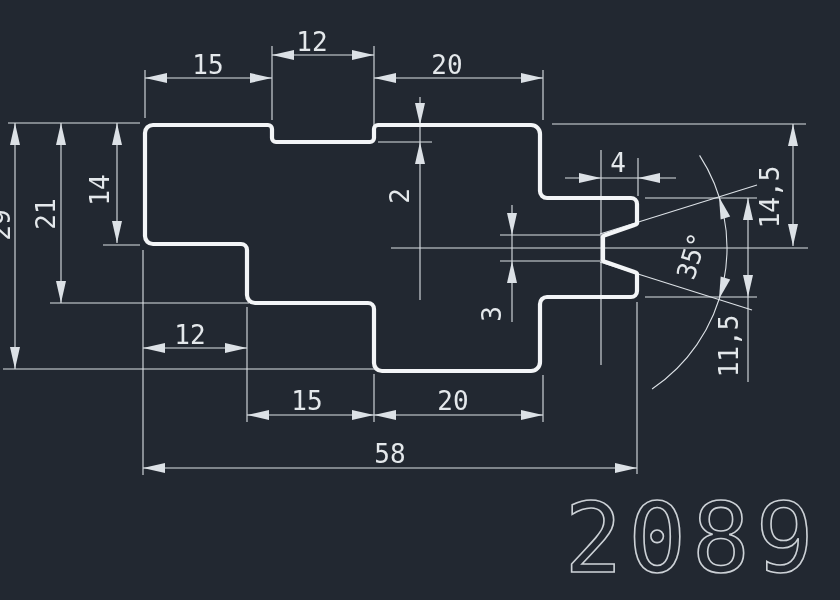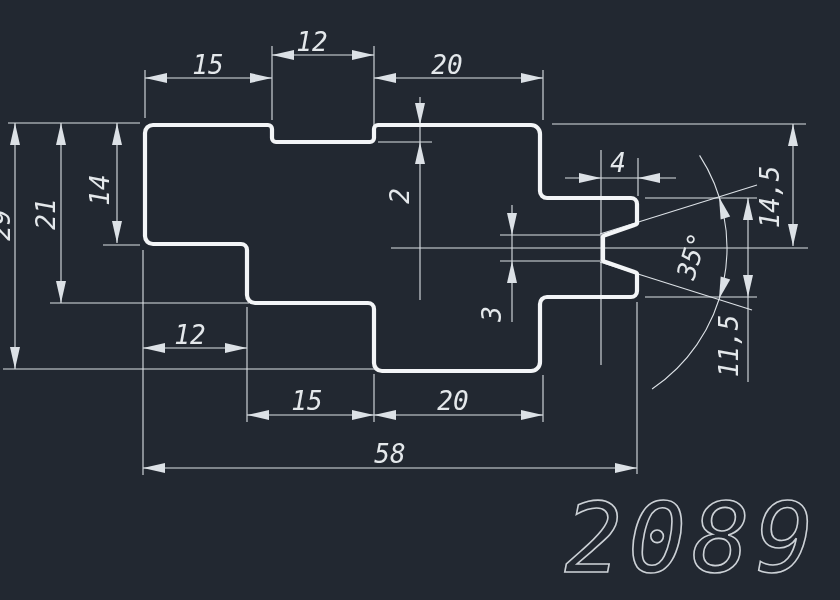--- a/index.html
+++ b/index.html
@@ -1,17 +1,17 @@
 <!DOCTYPE html>
 <html><head>
 <meta charset="utf-8">
 <style>
   html,body{margin:0;padding:0;}
   body{width:840px;height:600px;overflow:hidden;font-family:"DejaVu Sans Mono",monospace;}
-  #canvas{position:relative;width:840px;height:600px;font-style:italic;}
+  #canvas{position:relative;width:840px;height:600px;}
   svg{display:block;}
   text{font-family:"DejaVu Sans Mono",monospace;}
   .dimtext{fill:#e4e8eb;}
   .partnum{fill:none;stroke:#ccd1d6;stroke-width:1.6px;letter-spacing:6px;}
 </style>
 </head>
 <body>
 
 <div id="canvas">
   <svg id="svg" width="840" height="600" viewBox="0 0 840 600">

